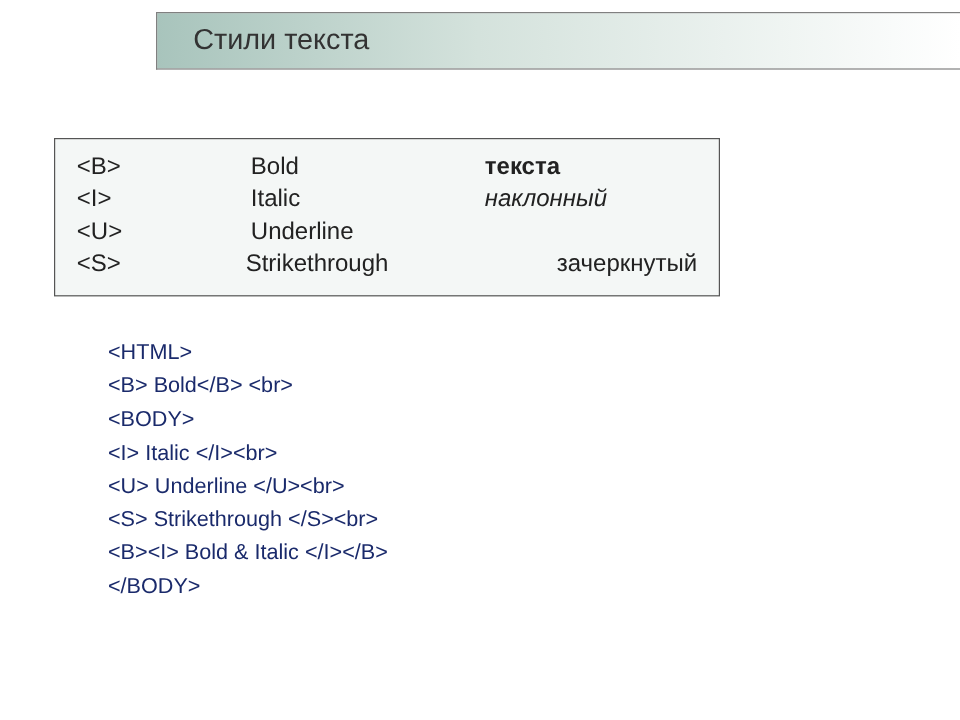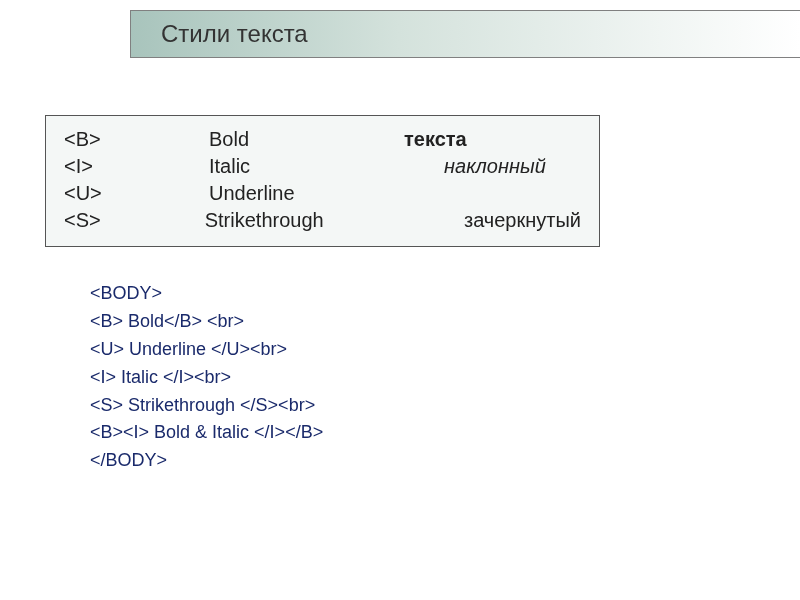--- a/index.html
+++ b/index.html
@@ -49,21 +49,21 @@
   .col-eng {
     width: 195px;
     font-size: 20px;
     color: #222;
   }
   .col-rus {
     font-size: 20px;
     color: #222;
   }
   .bold-text { font-weight: bold; }
-  .italic-text { font-style: italic; margin-left: 40px; }
+  .italic-text { font-style: italic; }
   .underline-text { text-decoration: underline; }
   .strike-text { margin-left: 70px; }
   .code-block {
     position: absolute;
     left: 90px;
     top: 280px;
     font-size: 18px;
     line-height: 1.55;
     color: #1a2a6b;
     font-family: Arial, sans-serif;
@@ -95,20 +95,21 @@
     <span class="col-eng">Underline</span>
   </div>
   <div class="table-row">
     <span class="col-tag">&lt;S&gt;</span>
     <span class="col-eng">Strikethrough</span>
     <span class="col-rus strike-text">зачеркнутый</span>
   </div>
 </div>
 
 <div class="code-block">
+  <span class="code-line">&lt;HTML&gt;</span>
+  <span class="code-line">&lt;B&gt; Bold&lt;/B&gt; &lt;br&gt;</span>
   <span class="code-line">&lt;BODY&gt;</span>
-  <span class="code-line">&lt;B&gt; Bold&lt;/B&gt; &lt;br&gt;</span>
+  <span class="code-line">&lt;I&gt; Italic &lt;/I&gt;&lt;br&gt;</span>
   <span class="code-line">&lt;U&gt; Underline &lt;/U&gt;&lt;br&gt;</span>
-  <span class="code-line">&lt;I&gt; Italic &lt;/I&gt;&lt;br&gt;</span>
   <span class="code-line">&lt;S&gt; Strikethrough &lt;/S&gt;&lt;br&gt;</span>
   <span class="code-line">&lt;B&gt;&lt;I&gt; Bold &amp; Italic &lt;/I&gt;&lt;/B&gt;</span>
   <span class="code-line">&lt;/BODY&gt;</span>
 </div>
 
 </body></html>

